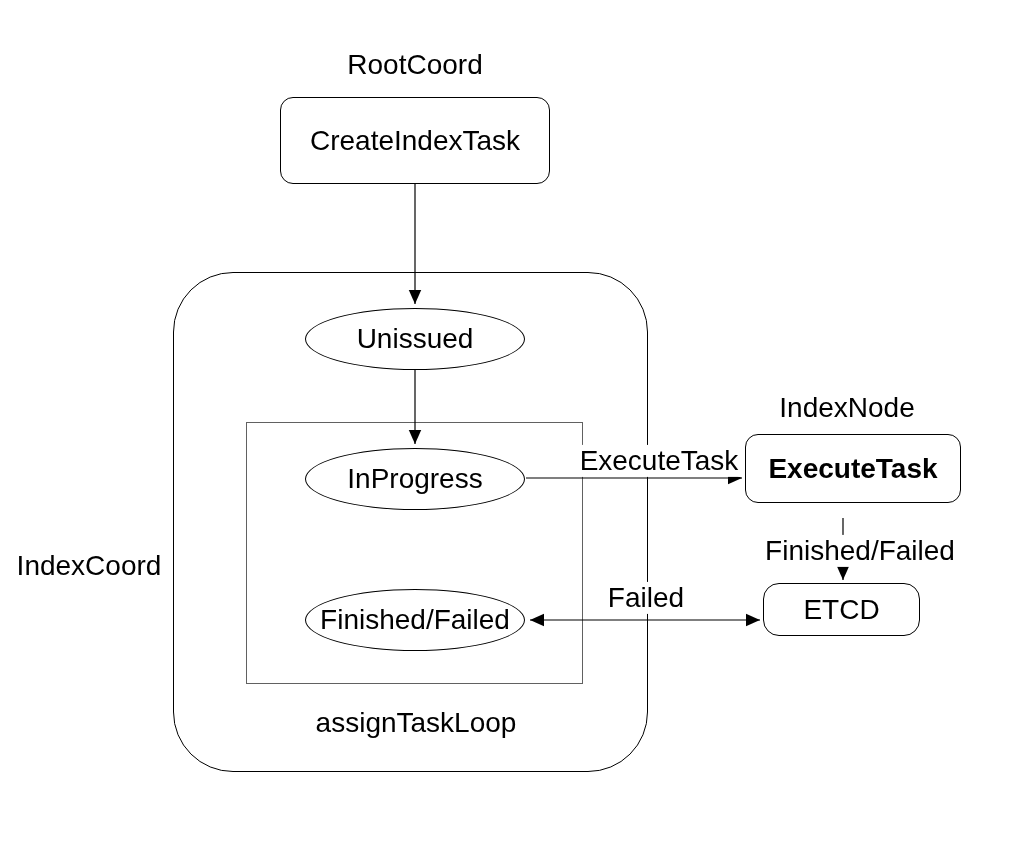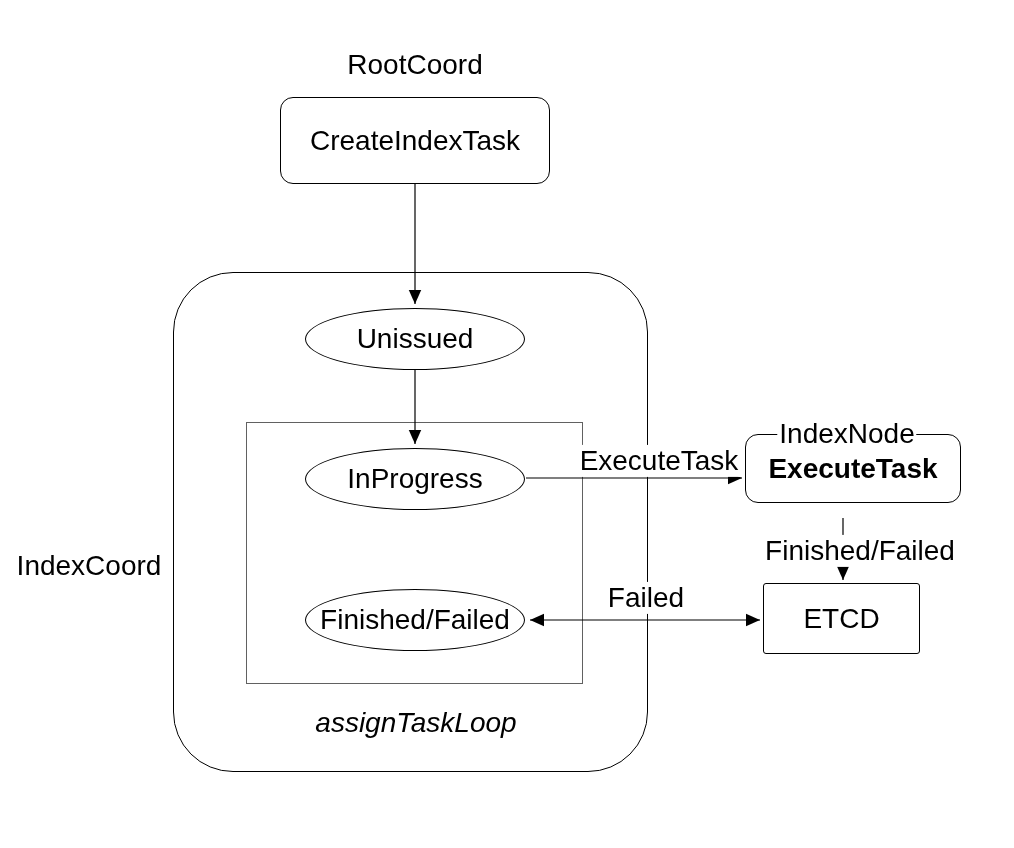--- a/index.html
+++ b/index.html
@@ -51,29 +51,29 @@
     position: absolute;
     transform: translate(-50%, -50%);
     white-space: nowrap;
     background: #ffffff;
     padding: 0 2px;
     line-height: 1.15;
   }
   
   #create-index-task { left: 280px; top: 97px;  width: 270px; height: 87px; }
   #execute-task      { left: 745px; top: 434px; width: 216px; height: 69px; font-weight: bold; }
-  #etcd              { left: 763px; top: 583px; width: 157px; height: 71px; border-radius: 3px; }
+  #etcd              { left: 763px; top: 583px; width: 157px; height: 53px; border-radius: 16px; }
   #unissued          { left: 305px; top: 308px; width: 220px; height: 62px; }
   #in-progress       { left: 305px; top: 448px; width: 220px; height: 62px; }
   #finished-failed   { left: 305px; top: 589px; width: 220px; height: 62px; }
   
   #lbl-root-coord      { left: 415px; top: 65px;  }
-  #lbl-index-node      { left: 847px; top: 434px; }
+  #lbl-index-node      { left: 847px; top: 408px; }
   #lbl-index-coord     { left: 89px;  top: 522px; margin-top: 44px; }
-  #lbl-assign-task-loop{ left: 416px; top: 723px; font-style: italic; }
+  #lbl-assign-task-loop{ left: 416px; top: 723px; }
   #lbl-peek-client     { left: 659px; top: 461px; }
   #lbl-finished-failed { left: 860px; top: 551px; }
   #lbl-watch           { left: 646px; top: 598px; }
   #edges {
     position: absolute;
     left: 0; top: 0;
     width: 1014px; height: 848px;
     pointer-events: none;
   }
   #edges line { stroke: #000000; stroke-width: 1.2; }

